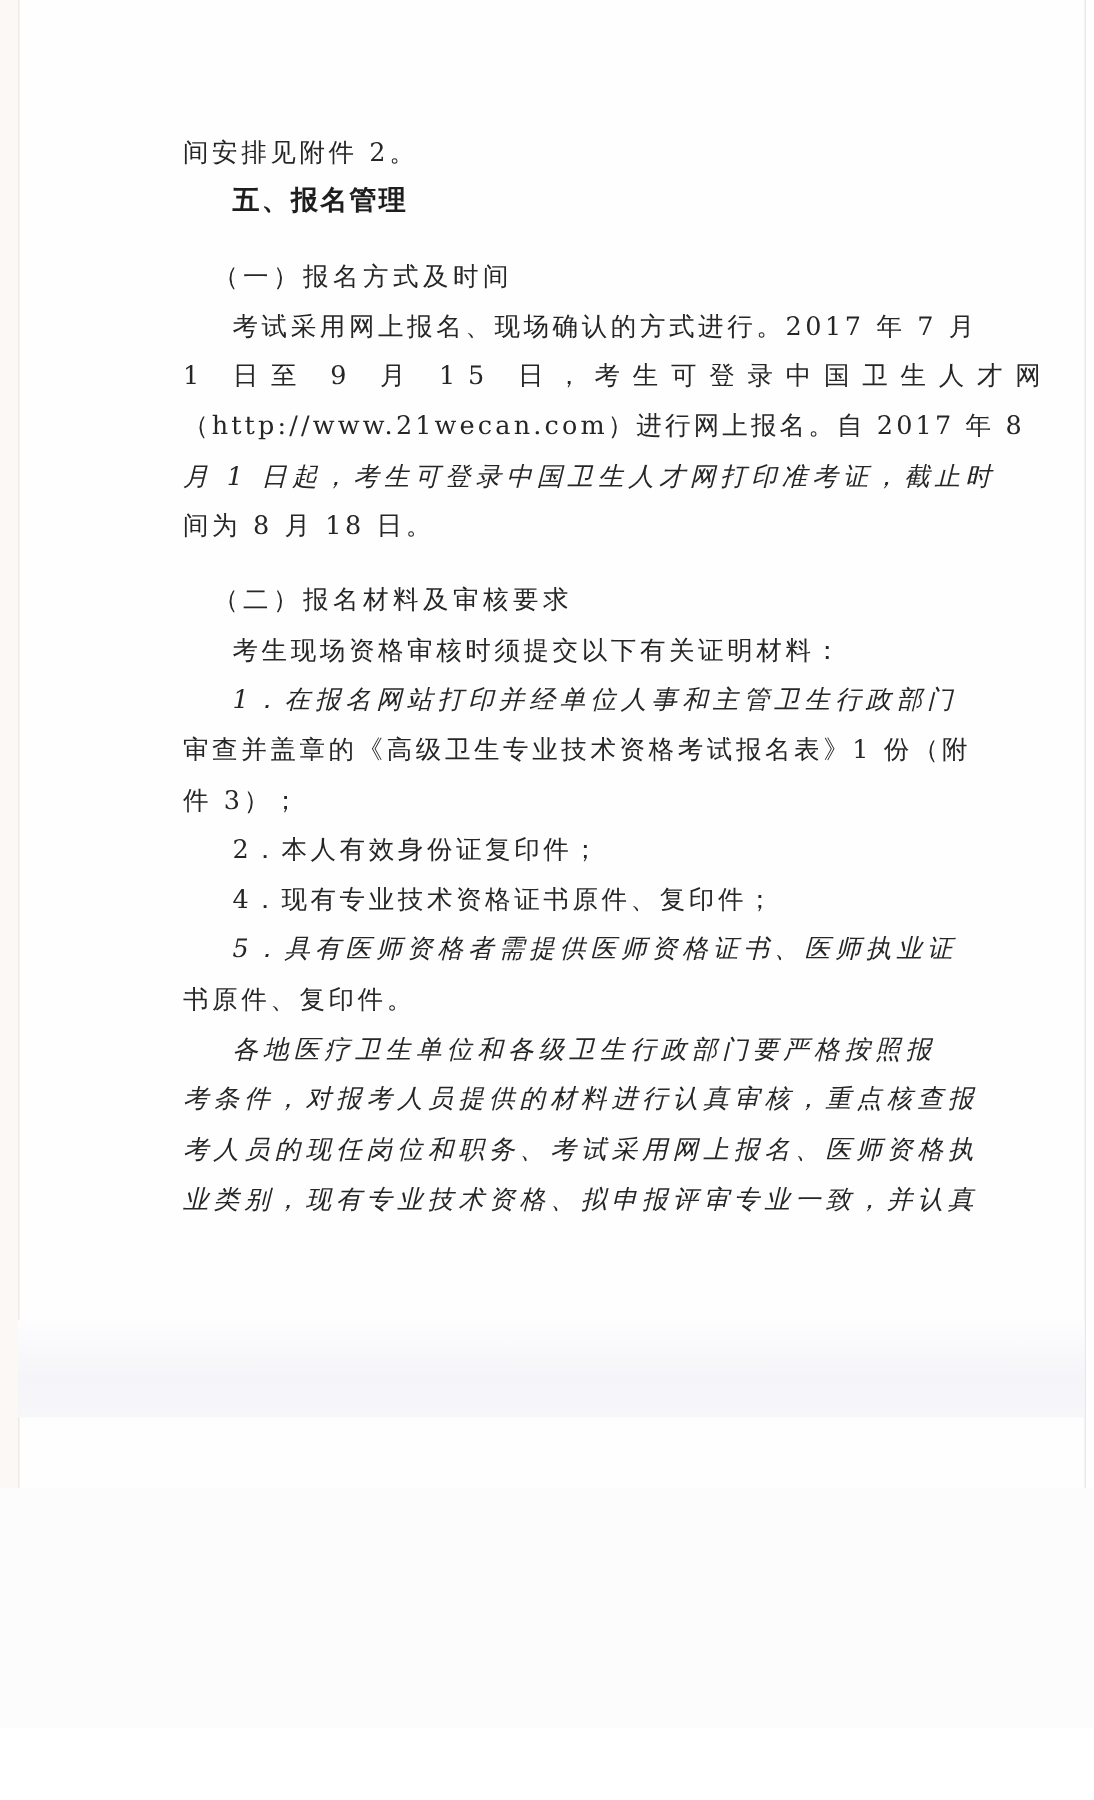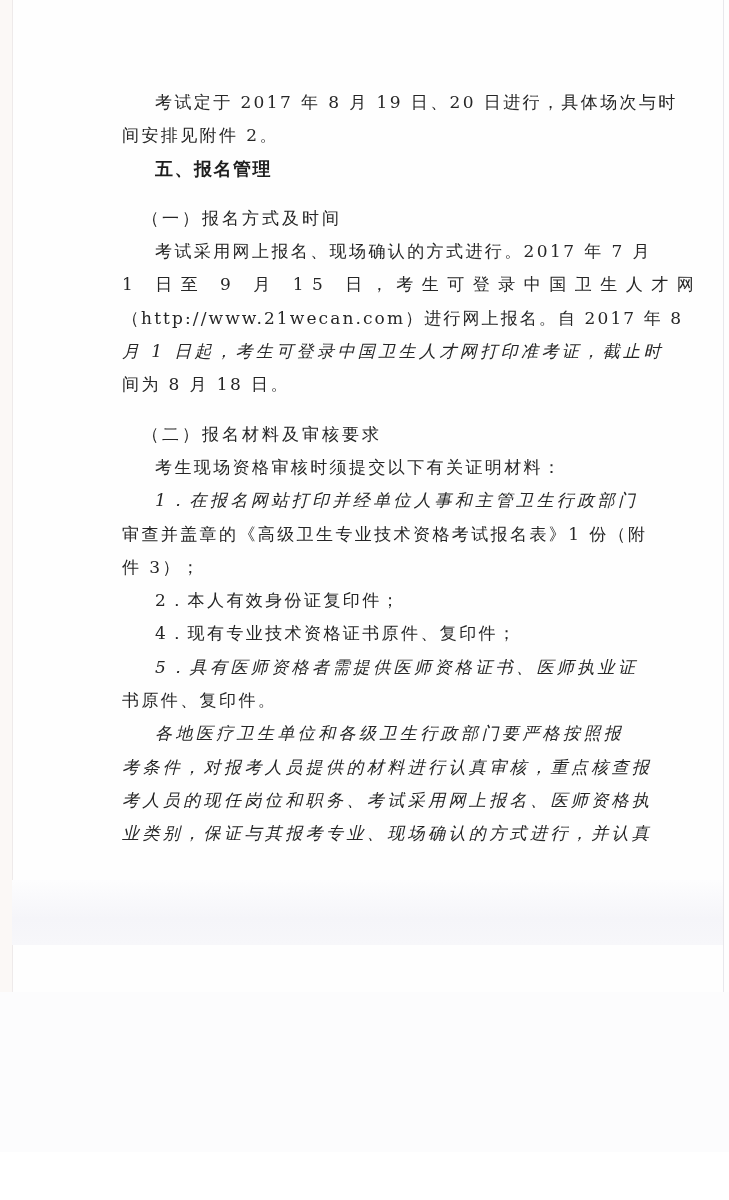--- a/index.html
+++ b/index.html
@@ -67,21 +67,21 @@
     font-size: 17px;
     line-height: 33.3px;
   }
   .line {
     white-space: nowrap;
     height: 33.3px;
     letter-spacing: 2.4px;
   }
   .indent { padding-left: 33px; }
   .heading {
-    font-family: Liberation Serif, serif;
+    font-family: Liberation Mono, monospace;
     font-weight: bold;
     font-size: 18px;
     color: #1e1e1e;
     letter-spacing: 1.5px;
   }
   .subheading {
     padding-left: 20px;
     letter-spacing: 3px;
     margin-top: 16px;
   }
@@ -92,21 +92,20 @@
 <body>
 
 <div class="viewport">
   <div class="scan-page"></div>
   <div class="edge-left"></div>
   <div class="edge-right"></div>
   <div class="shade-bottom"></div>
   <div class="below-page"></div>
 
   <div class="text-block">
-    <div class="line indent">考试定于 2017 年 8 月 19 日、20 日进行，具体场次与时</div>
     <div class="line">间安排见附件 2。</div>
 
     <div class="line indent heading">五、报名管理</div>
 
     <div class="line subheading">（一）报名方式及时间</div>
     <div class="line indent">考试采用网上报名、现场确认的方式进行。2017 年 7 月</div>
     <div class="line spread">1 日至 9 月 15 日，考生可登录中国卫生人才网</div>
     <div class="line" style="letter-spacing:2.1px">（http://www.21wecan.com）进行网上报名。自 2017 年 8</div>
     <div class="line spread2">月 1 日起，考生可登录中国卫生人才网打印准考证，截止时</div>
     <div class="line">间为 8 月 18 日。</div>
@@ -119,15 +118,15 @@
     <div class="line">件 3）；</div>
 
     <div class="line indent">2．本人有效身份证复印件；</div>
     <div class="line indent">4．现有专业技术资格证书原件、复印件；</div>
     <div class="line indent spread2">5．具有医师资格者需提供医师资格证书、医师执业证</div>
     <div class="line">书原件、复印件。</div>
 
     <div class="line indent spread2">各地医疗卫生单位和各级卫生行政部门要严格按照报</div>
     <div class="line spread2">考条件，对报考人员提供的材料进行认真审核，重点核查报</div>
     <div class="line spread2">考人员的现任岗位和职务、考试采用网上报名、医师资格执</div>
-    <div class="line spread2">业类别，保证与其报考专业、现场确认的方式进行，并认真</div>
+    <div class="line spread2">业类别，现有专业技术资格、拟申报评审专业一致，并认真</div>
   </div>
 </div>
 
 </body></html>

